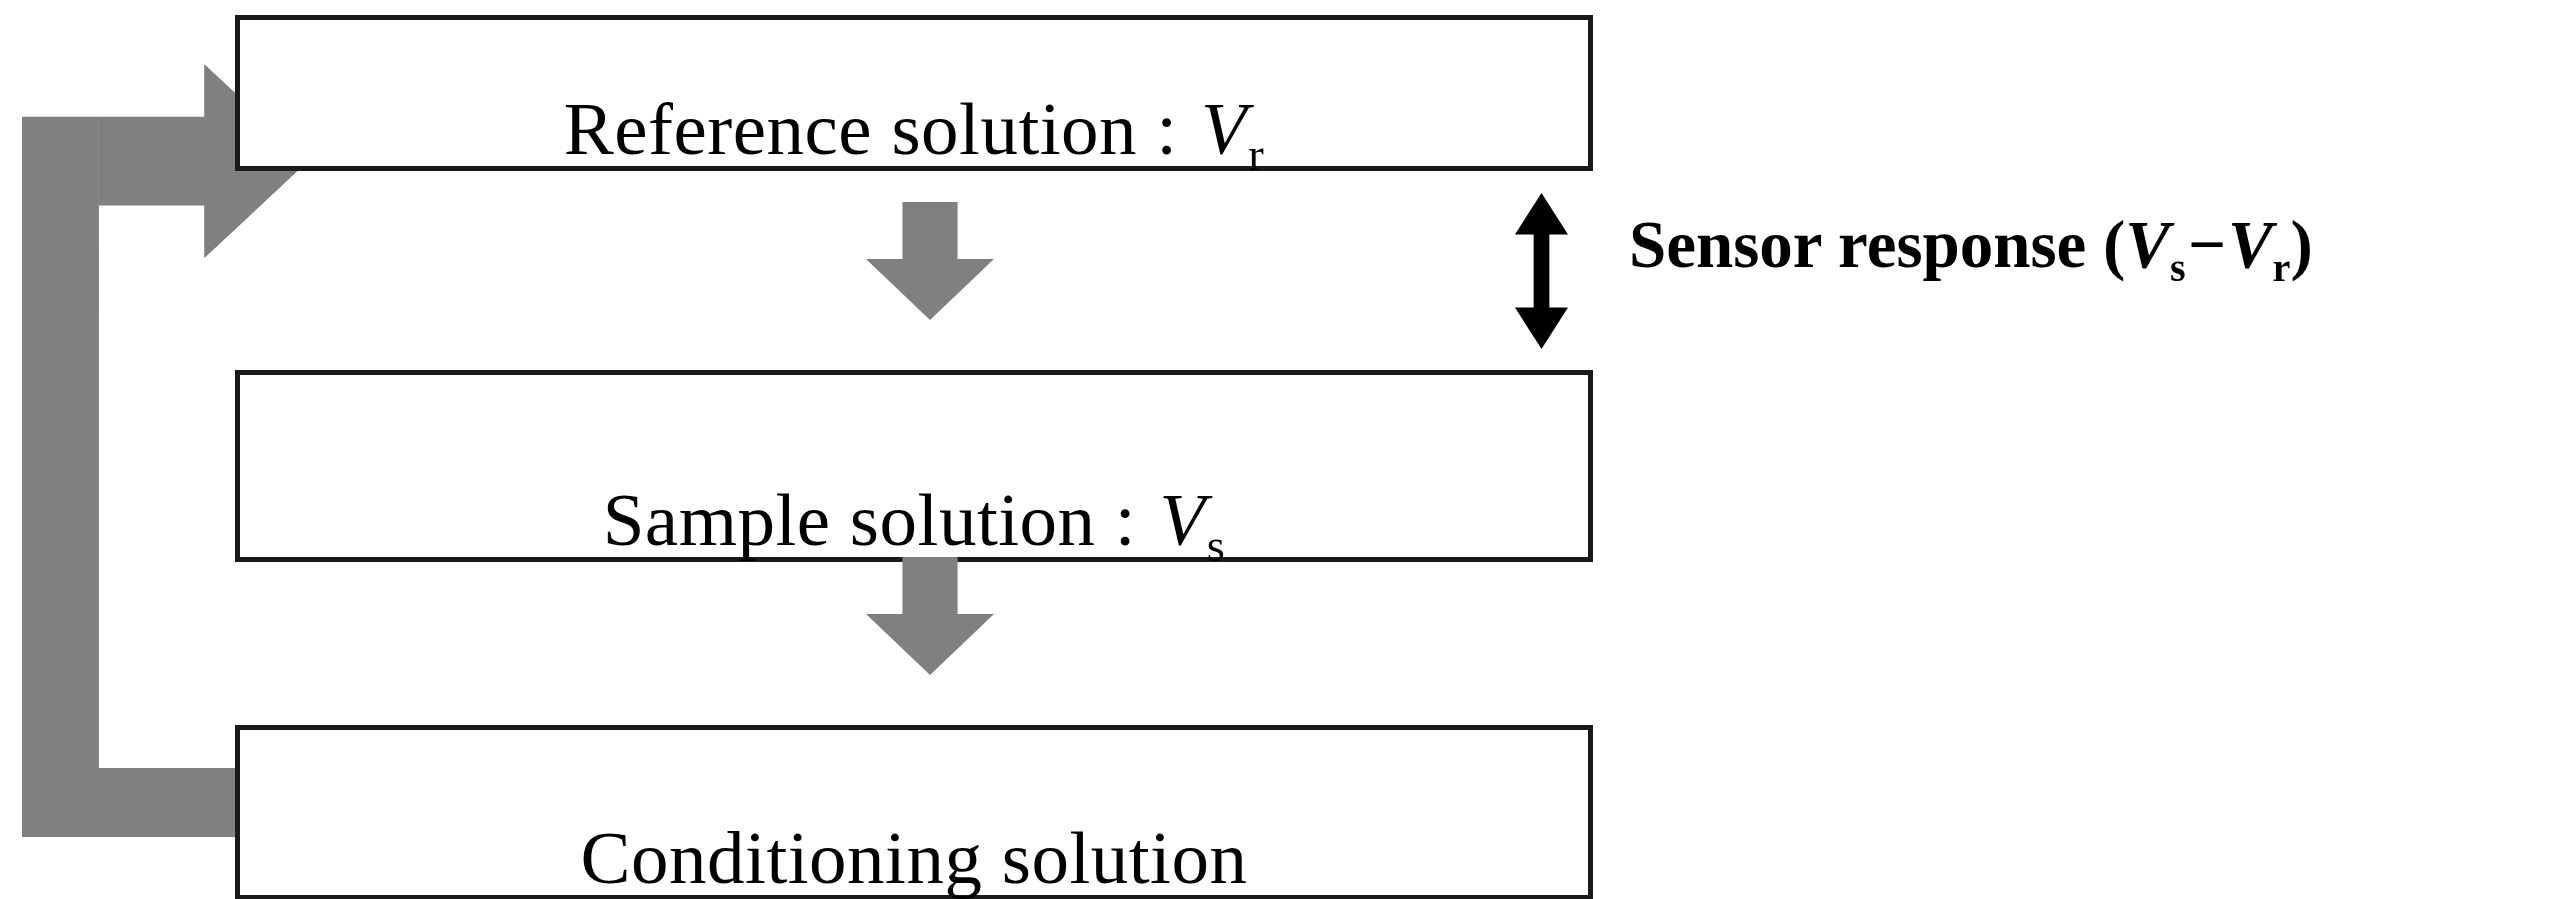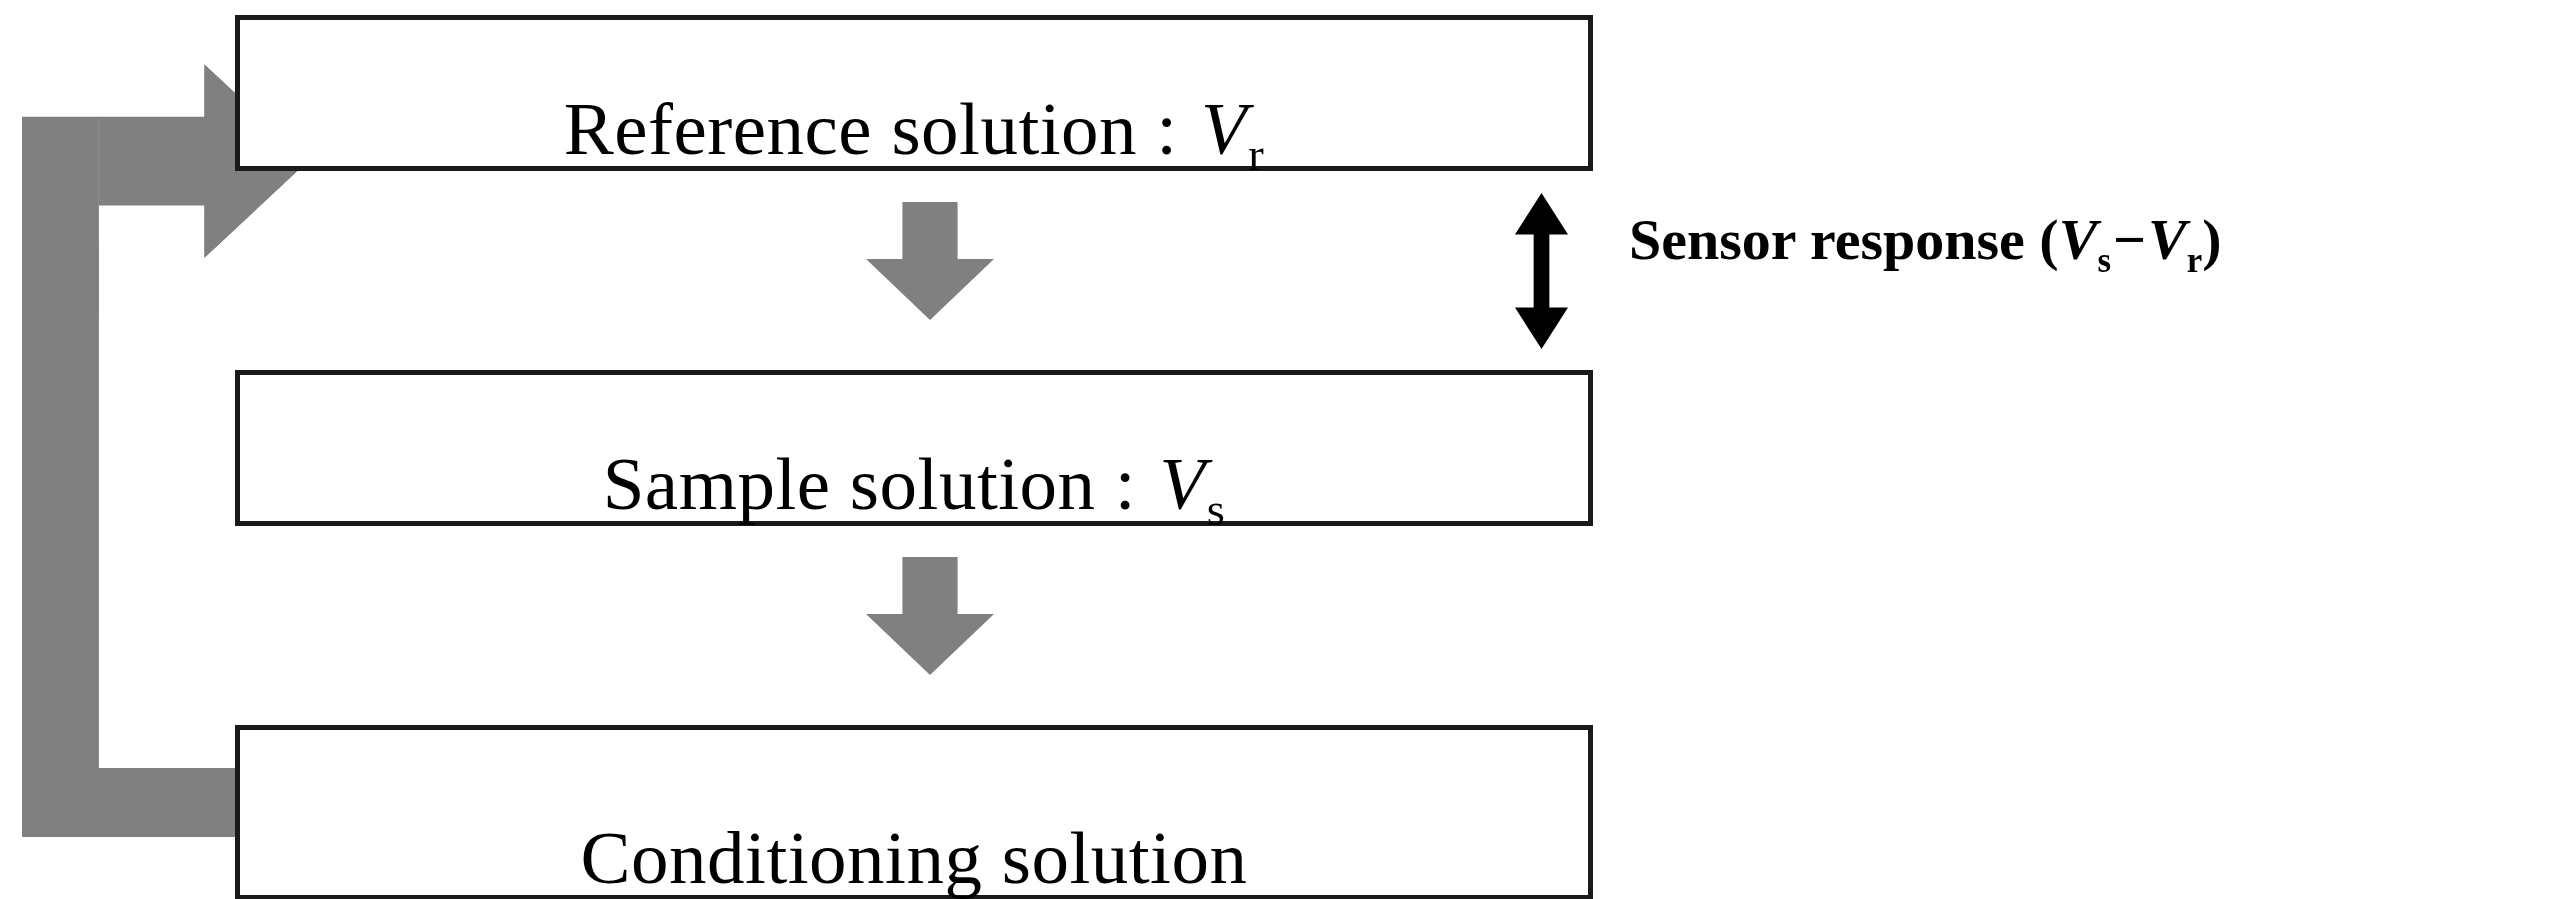--- a/index.html
+++ b/index.html
@@ -44,21 +44,21 @@
   }
   .box-label .sub {
     font-style: normal;
     font-size: 0.62em;
     vertical-align: sub;
     line-height: 0;
     padding-left: 1px;
   }
 
   #box-reference  { top: 15px;  height: 156px; }
-  #box-sample     { top: 370px; height: 156px; }
+  #box-sample     { top: 370px; height: 192px; }
   #box-conditioning { top: 725px; height: 175px; }
 
   
   .down-arrow {
     position: absolute;
     left: 866px;
     width: 128px;
     height: 118px;
   }
   #down-arrow-1 { top: 202px; }
@@ -85,21 +85,21 @@
   }
   #sensor-arrow svg { display: block; width: 100%; height: 100%; }
 
   
   #sensor-response-label {
     position: absolute;
     left: 1629px;
     top: 211px;
     font-family: "Liberation Serif", serif;
     font-weight: bold;
-    font-size: 58px;
+    font-size: 67px;
     line-height: 1;
     color: #000000;
     white-space: nowrap;
   }
   #sensor-response-label .var {
     font-style: italic;
   }
   #sensor-response-label .sub {
     font-style: normal;
     font-size: 0.60em;

